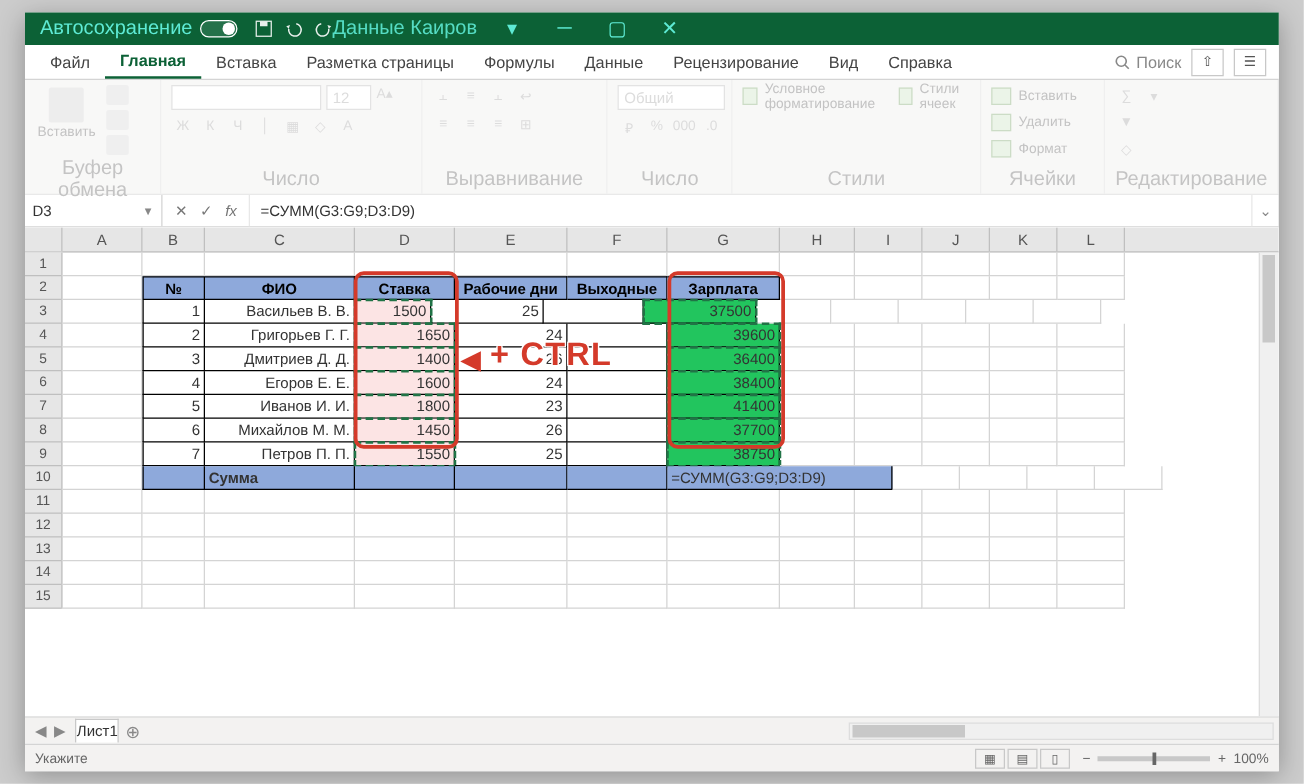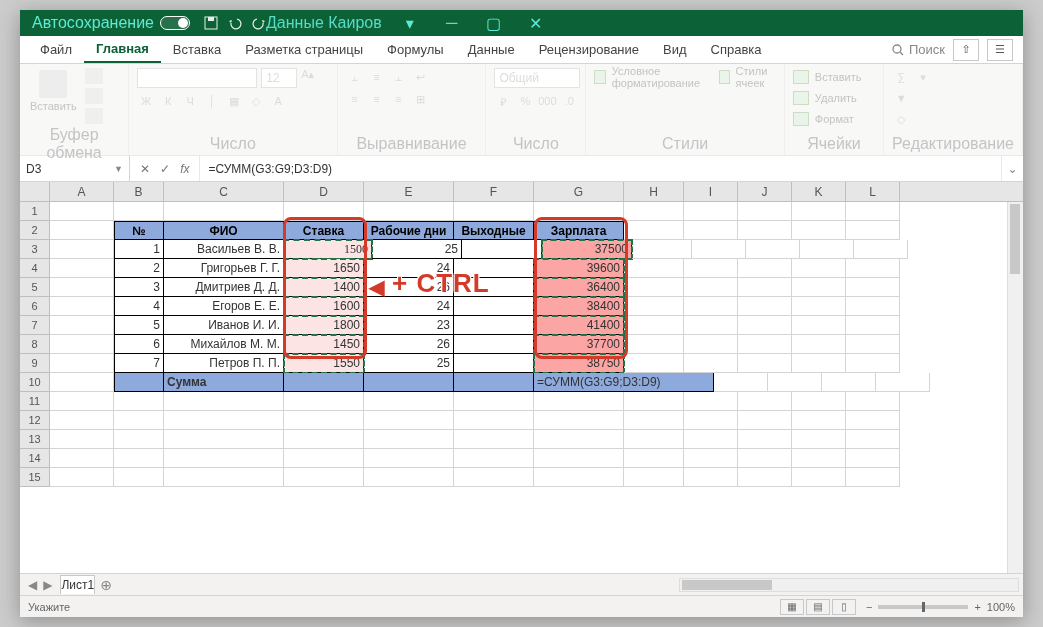--- a/index.html
+++ b/index.html
@@ -54,21 +54,21 @@
 .rh{height:19px;border-bottom:1px solid #bfbfbf;display:flex;align-items:center;justify-content:center;font-size:11px;color:#555}
 .cells{position:absolute;left:30px;top:20px}
 .cellrow{display:flex;height:19px}
 .cell{border-right:1px solid #d4d4d4;border-bottom:1px solid #d4d4d4;display:flex;align-items:center;padding:0 3px;font-size:12px;overflow:hidden;white-space:nowrap}
 .cell.right{justify-content:flex-end}
 .cell.center{justify-content:center}
 .hdrcell{background:#8ea9db;color:#000;font-weight:600;border-right:1px solid #000;border-bottom:1px solid #000;border-top:1px solid #000;justify-content:center}
 .datacell{border-right:1px solid #000;border-bottom:1px solid #000}
 .sumrow{background:#8ea9db;font-weight:600;border-right:1px solid #000;border-bottom:1px solid #000}
 .sel-d{background:#fce4e4}
-.sel-g{background:#fca5a5}
+.sel-g{background:#22c55e}
 
 .callout{position:absolute;border:3px solid #d43a2a;border-radius:8px;pointer-events:none}
 .ctrl-label{position:absolute;font-size:26px;font-weight:700;color:#d43a2a;text-shadow:1px 1px 0 #fff,-1px -1px 0 #fff,1px -1px 0 #fff,-1px 1px 0 #fff;letter-spacing:1px}
 .arrow{position:absolute;color:#d43a2a;font-size:20px;font-weight:bold}
 .marching{outline:2px dashed #217346;outline-offset:-1px}
 
 .sheettabs{height:22px;border-top:1px solid #d4d4d4;display:flex;align-items:center;background:#f3f2f1;font-size:12px}
 .sheetnav{display:flex;gap:6px;padding:0 8px;color:#888}
 .sheettab{padding:2px 0;background:#fff;border:1px solid #c8c8c8;border-bottom:none;font-size:12px}
 .addsheet{width:22px;text-align:center;color:#888;font-size:14px}
@@ -333,21 +333,21 @@
           <div class="cell  " style="width: 60px;"></div>
           <div class="cell  " style="width: 54px;"></div>
           <div class="cell  " style="width: 54px;"></div>
           <div class="cell  " style="width: 54px;"></div>
           <div class="cell  " style="width: 54px;"></div>
         </div>
         <div class="cellrow">
           <div class="cell  " style="width: 64px;"></div>
           <div class="cell datacell right" style="width: 50px; border-left: 1px solid rgb(0, 0, 0);">1</div>
           <div class="cell datacell right" style="width: 120px;">Васильев В. В.</div>
-          <div class="cell datacell sel-d right marching" style="width: 88px; font-family: Liberation Serif, serif;">1500</div>
+          <div class="cell datacell sel-d right marching" style="width: 61px;">1500</div>
           <div class="cell datacell right" style="width: 90px;">25</div>
           <div class="cell datacell right" style="width: 80px;"></div>
           <div class="cell datacell sel-g right marching" style="width: 90px;">37500</div>
           <div class="cell  " style="width: 60px;"></div>
           <div class="cell  " style="width: 54px;"></div>
           <div class="cell  " style="width: 54px;"></div>
           <div class="cell  " style="width: 54px;"></div>
           <div class="cell  " style="width: 54px;"></div>
         </div>
         <div class="cellrow">

